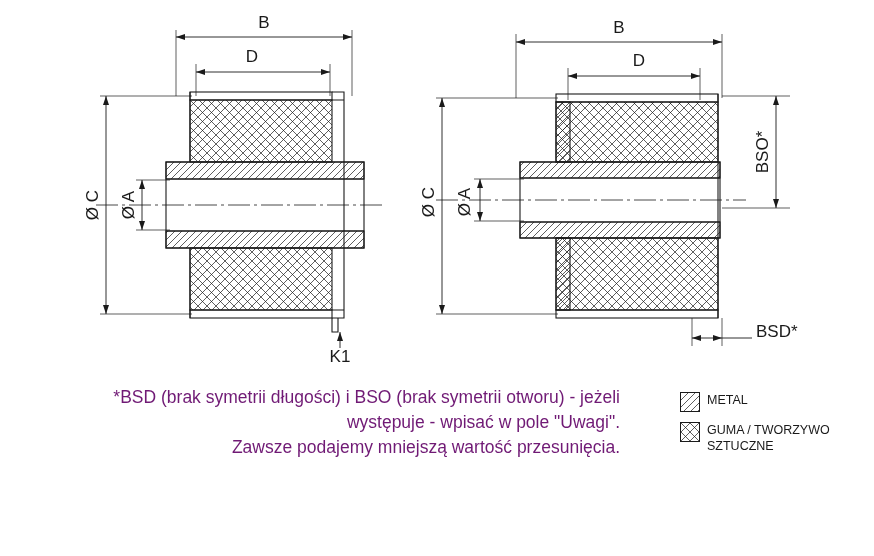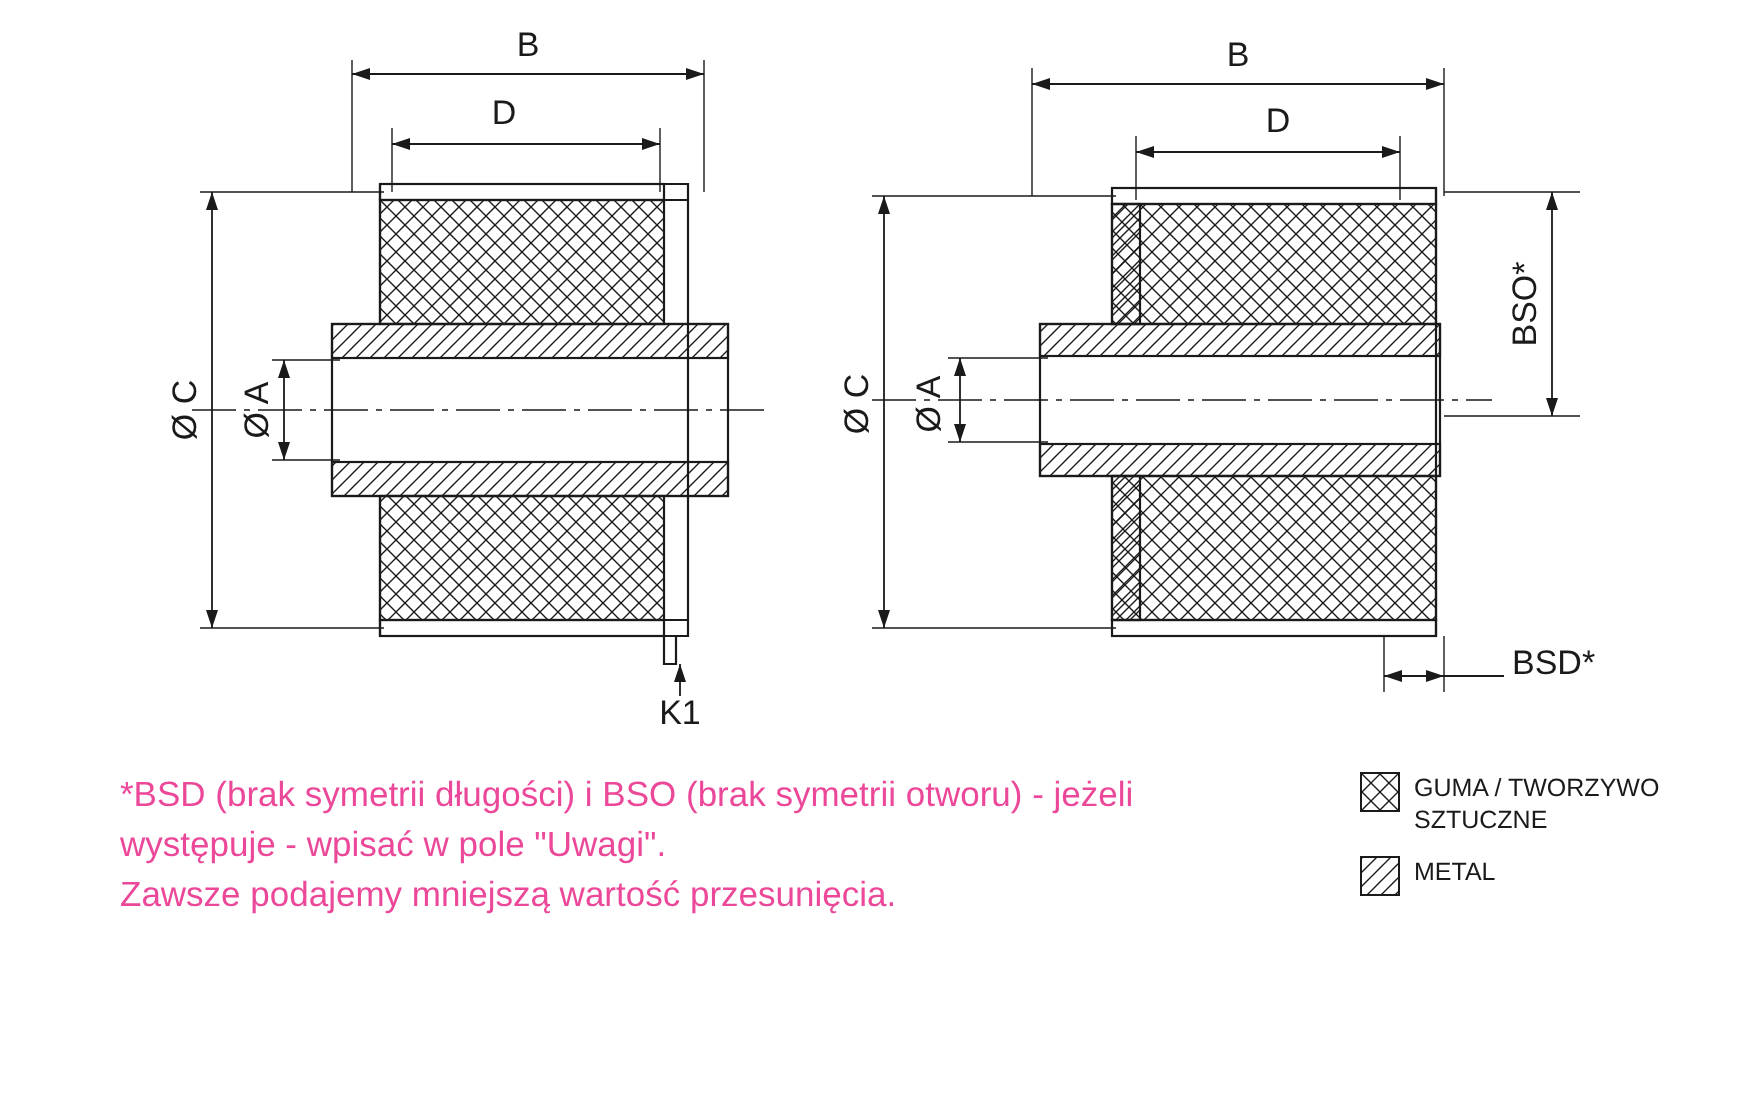--- a/index.html
+++ b/index.html
@@ -24,22 +24,23 @@
     width: 874px;
     height: 556px;
   }
   .notes {
     position: absolute;
     left: 60px;
     top: 385px;
     width: 560px;
     font-size: 17.5px;
     line-height: 1.42;
-    color: #ec4899;
+    color: #701a75;
     white-space: pre-line;
+    text-align: right;
   }
   .legend {
     position: absolute;
     left: 680px;
     top: 386px;
     width: 190px;
     font-size: 12.5px;
     color: #1a1a1a;
   }
   .legend-row {
@@ -190,31 +191,31 @@
       <text x="470" y="202" text-anchor="middle" transform="rotate(-90 470 202)">Ø A</text>
       <text x="768" y="152" text-anchor="middle" transform="rotate(-90 768 152)">BSO*</text>
       <text x="756" y="337" text-anchor="start">BSD*</text>
     </g>
   </svg>
 
   <div class="notes">*BSD (brak symetrii długości) i BSO (brak symetrii otworu) - jeżeli występuje - wpisać w pole "Uwagi".
 Zawsze podajemy mniejszą wartość przesunięcia.</div>
 
   <div class="legend">
+    <div class="legend-row second">
+      <div class="legend-swatch">
+        <svg width="18" height="18" viewBox="0 0 18 18">
+          <rect x="0" y="0" width="18" height="18" fill="url(#hatch-diagonal)"></rect>
+        </svg>
+      </div>
+      <div class="legend-label">METAL</div>
+    </div>
     <div class="legend-row">
       <div class="legend-swatch">
         <svg width="18" height="18" viewBox="0 0 18 18">
           <rect x="0" y="0" width="18" height="18" fill="url(#hatch-cross)"></rect>
         </svg>
       </div>
       <div class="legend-label">GUMA / TWORZYWO SZTUCZNE</div>
     </div>
-    <div class="legend-row second">
-      <div class="legend-swatch">
-        <svg width="18" height="18" viewBox="0 0 18 18">
-          <rect x="0" y="0" width="18" height="18" fill="url(#hatch-diagonal)"></rect>
-        </svg>
-      </div>
-      <div class="legend-label">METAL</div>
-    </div>
   </div>
 
 </div>
 
 </body></html>

